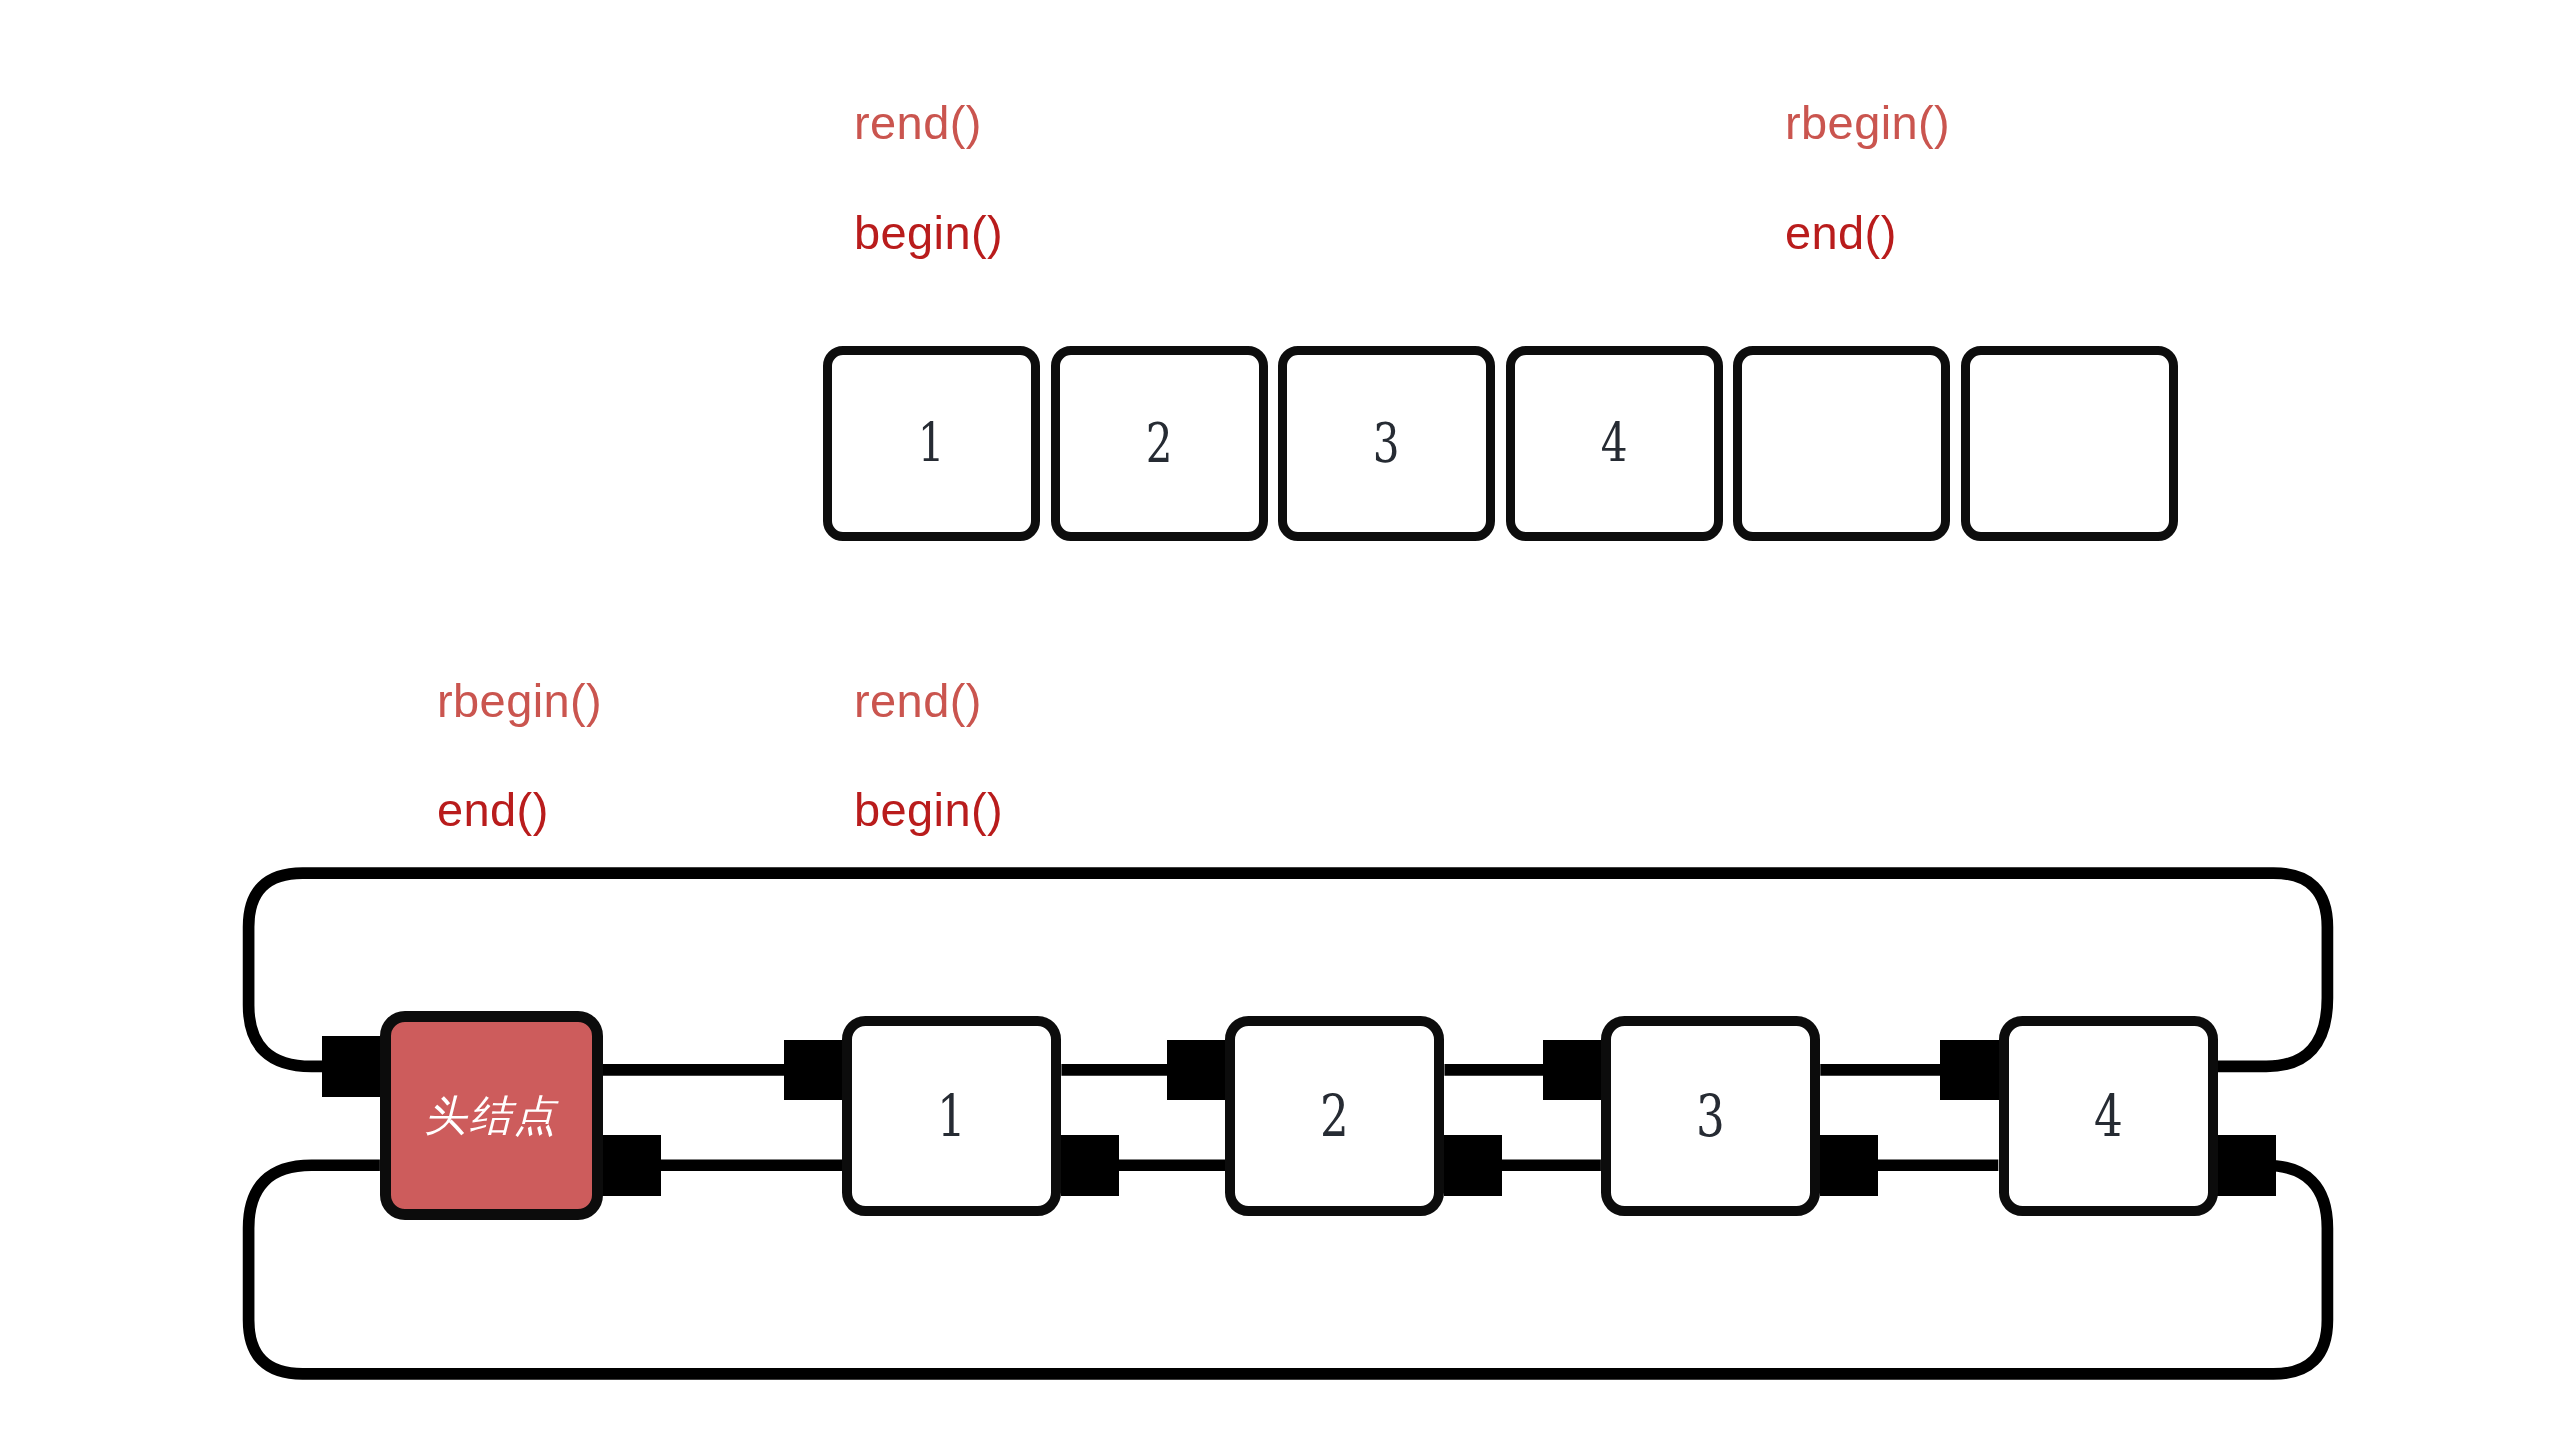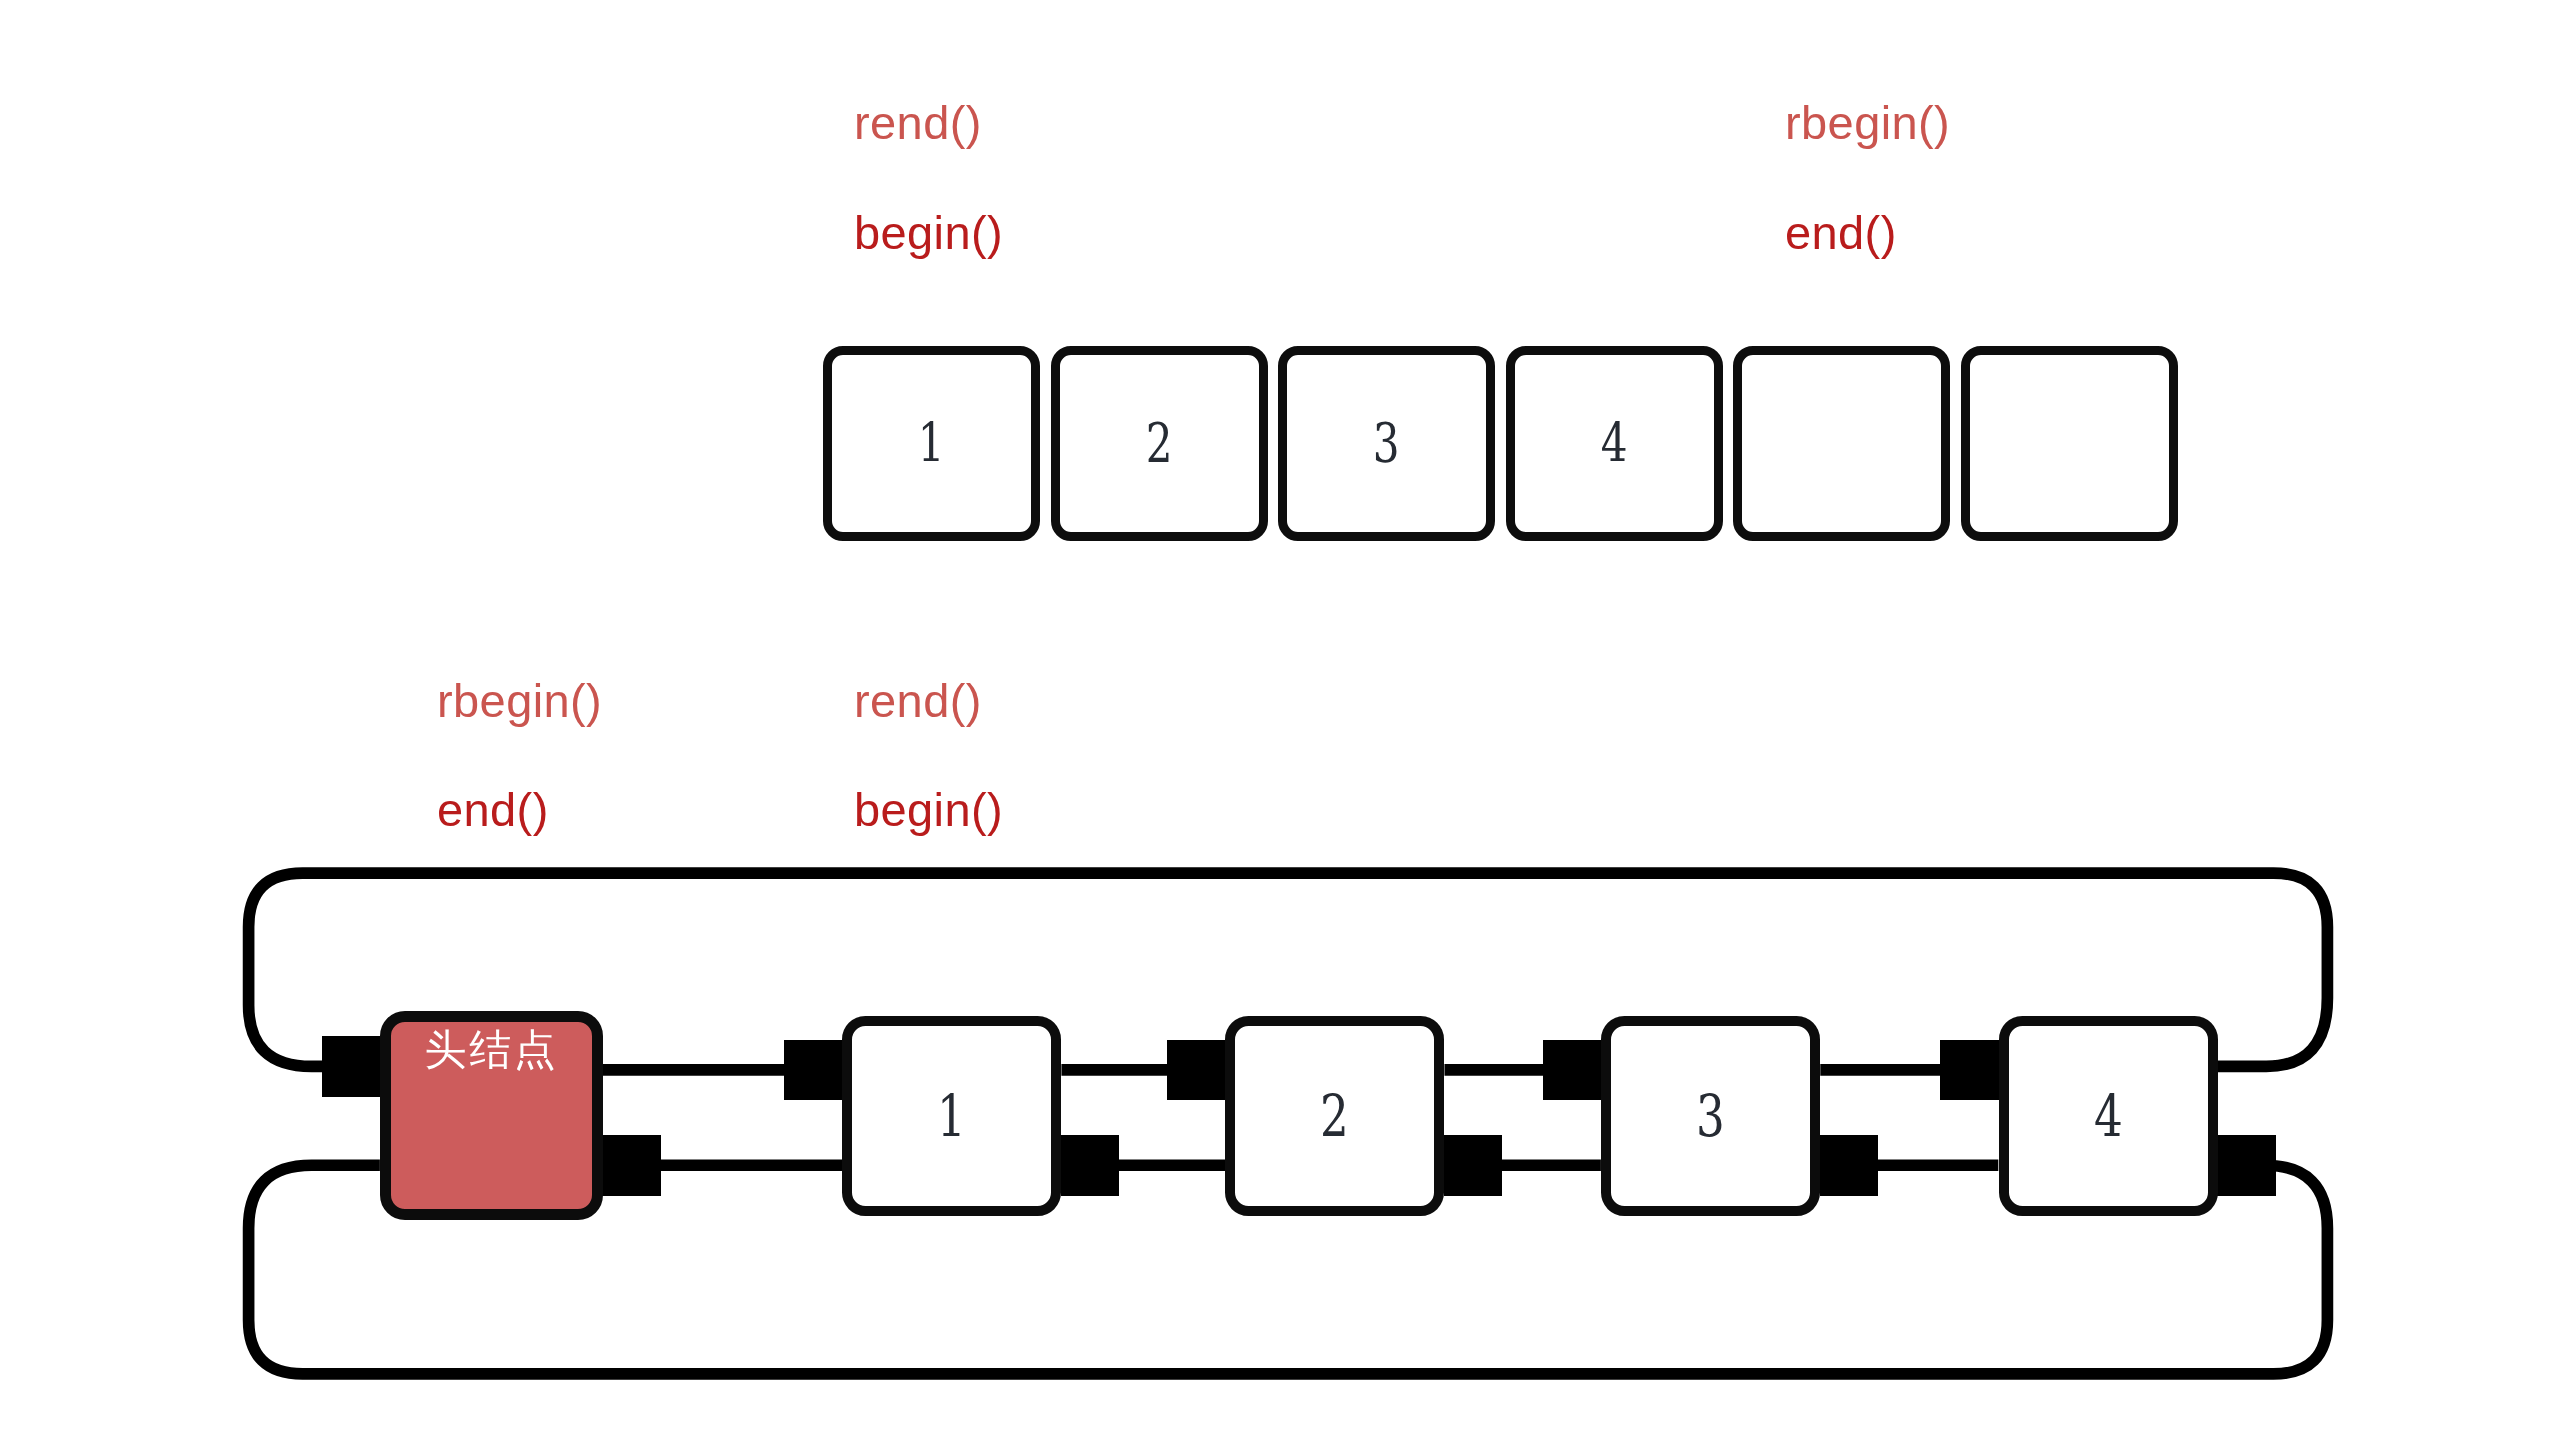--- a/index.html
+++ b/index.html
@@ -66,21 +66,23 @@
     position: absolute;
     left: 380px;
     top: 1011px;
     width: 223px;
     height: 209px;
     box-sizing: border-box;
     border: 11.7px solid #0c0c0c;
     border-radius: 25px;
     background: #cd5c5c;
     display: flex;
+    align-items: center;
     justify-content: center;
+    font-style: italic;
   }
   #head-node .hd-label {
     color: #ffffff;
     font-size: 42px;
     letter-spacing: 2.7px;
     font-weight: 400;
     font-family: "Liberation Sans", "DejaVu Sans", sans-serif;
   }
 
   #wires {

